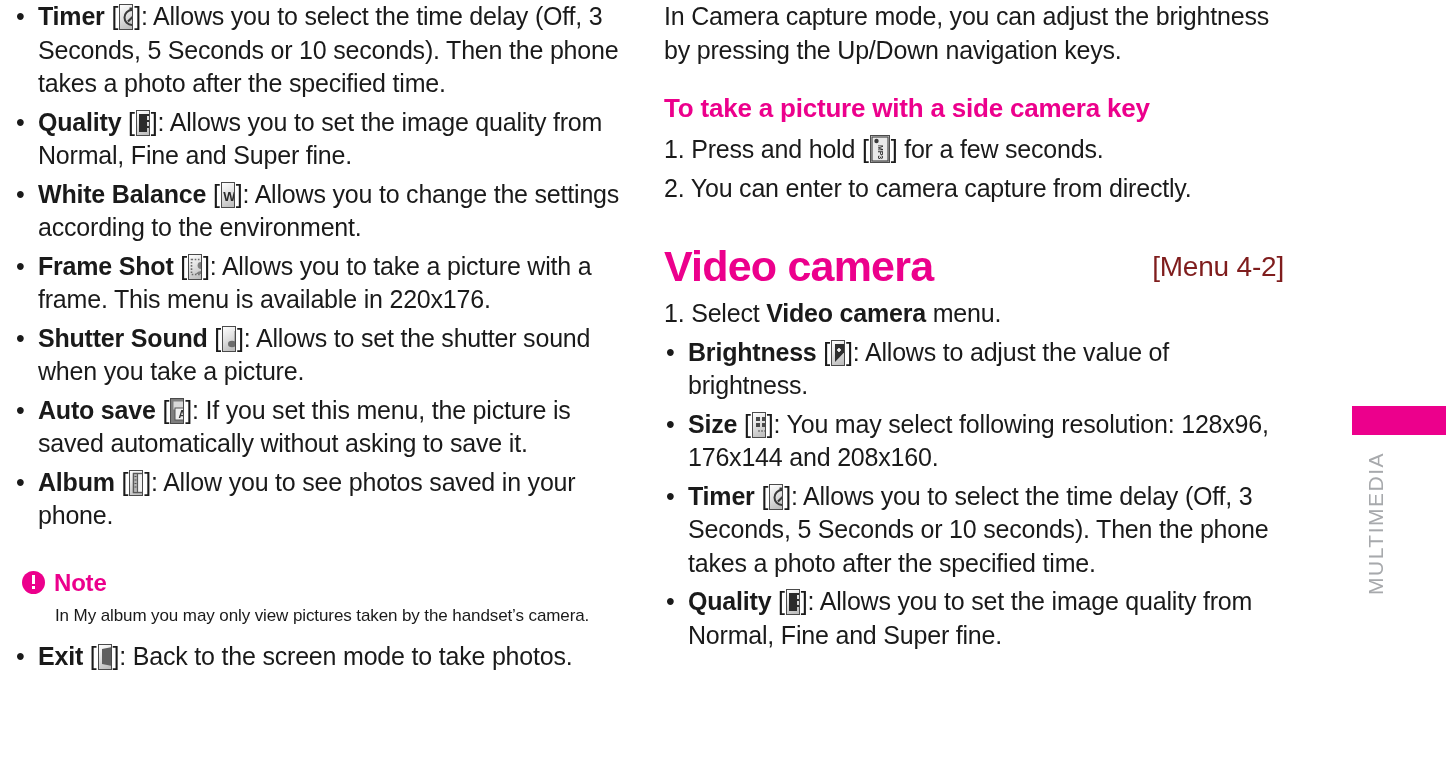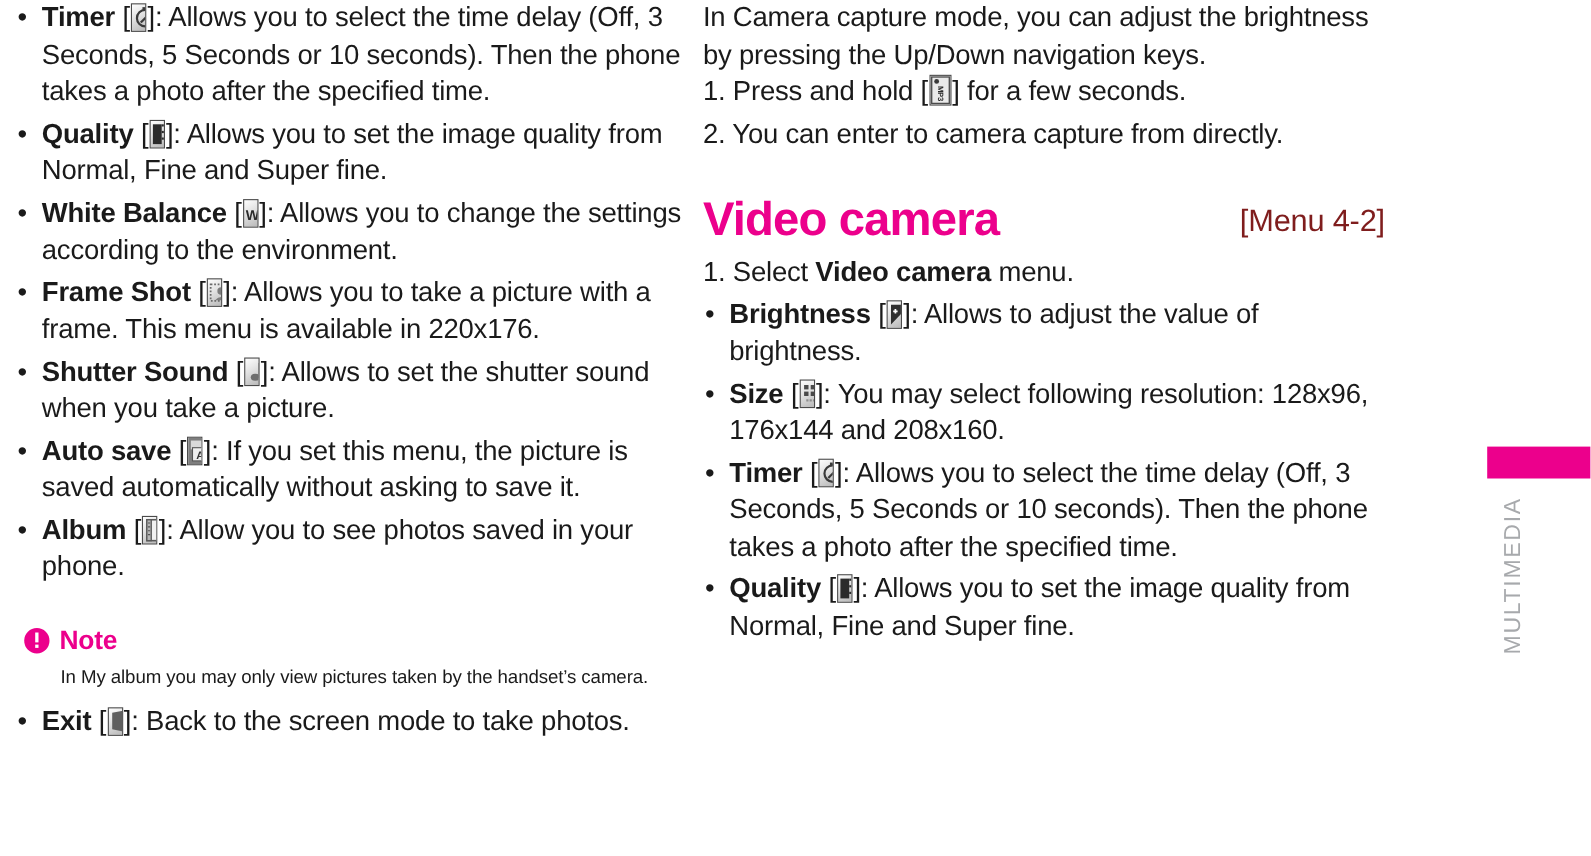--- a/index.html
+++ b/index.html
@@ -18,21 +18,21 @@
     height: 778px;
     background: #ffffff;
   }
 
   
   .col {
     position: absolute;
     top: 0;
   }
   .col-left  { left: 14px;  width: 622px; }
-  .col-right { left: 639px; width: 620px; }
+  .col-right { left: 664px; width: 620px; }
 
   
   .para {
     font-size: 25px;
     line-height: 33.5px;
     color: #1a1a1a;
     letter-spacing: -0.2px;
   }
 
   .bullet-item {
@@ -300,20 +300,21 @@
             <path d="M15.5 11.5 L20.5 11.5 M18.5 8.8 L21.5 11.6 L18.5 14.4" fill="none" stroke="#3f3f3f" stroke-width="2"></path>
           </svg></span><span>]</span><span>: Back to the screen mode to take photos.</span>
     </div>
 
   </div>
 
   <div class="col col-right">
 
     <div class="para">In Camera capture mode, you can adjust the brightness by pressing the Up/Down navigation keys.</div>
 
+    <div class="sub-head">To take a picture with a side camera key</div>
 
     <div class="num-item">
       <span>1.</span><span> Press and hold [</span><span class="ico" style="width:20px;height:28px;"><svg width="18" height="26" viewBox="0 0 18 26">
             <rect x="1" y="1" width="16" height="24" fill="#eaeaea" stroke="#4a4a4a" stroke-width="1.2"></rect>
             <circle cx="5.5" cy="5" r="2.2" fill="#3a3a3a"></circle>
             <text x="10" y="19" font-family="Liberation Sans, sans-serif" font-size="7" font-weight="bold" fill="#2b2b2b" transform="rotate(90 10 16)" text-anchor="middle">MP3</text>
           </svg></span><span>] for a few seconds.</span>
     </div>
 
     <div class="num-item">

